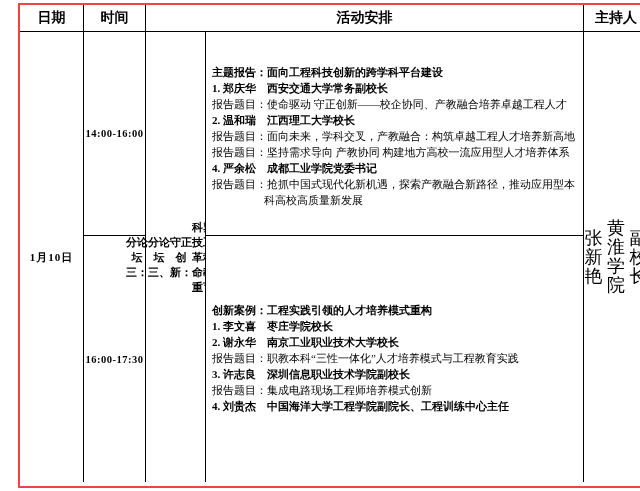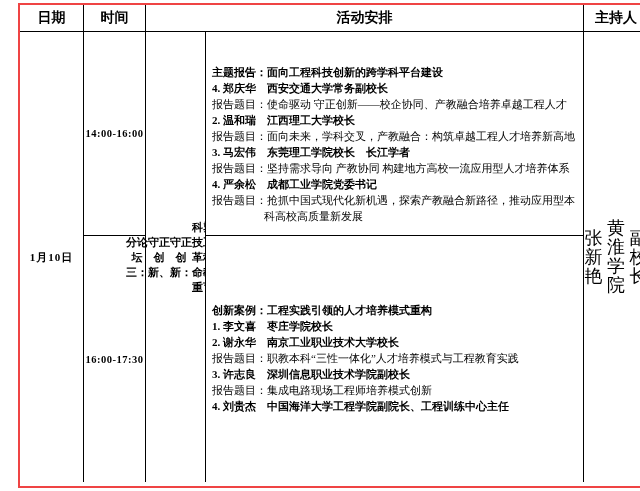--- a/index.html
+++ b/index.html
@@ -34,34 +34,33 @@
     <div class="cell br bb center hdr" style="left:126px;top:0;width:438px;height:27px;text-align:right;">活动安排</div>
     <div class="cell bb center hdr" style="left:564px;top:0;width:64px;height:27px;">主持人</div>
 
     <div class="cell br center datec" style="left:0;top:27px;width:64px;height:450px;">1月10日</div>
 
     <div class="cell br bb center timec" style="left:64px;top:27px;width:62px;height:204px;">14:00-16:00</div>
     <div class="cell br center timec" style="left:64px;top:231px;width:62px;height:246px;">16:00-17:30</div>
 
     <div class="cell br vcol forumc" style="left:126px;top:27px;width:60px;height:450px;">
       <span>分论坛三：</span>
-      <span>守正创新、</span>
+      <span>分论坛三、</span>
       <span>守正创新：</span>
       <span>科技革命重</span>
       <span>塑工程教育</span>
       <span>新结构</span>
     </div>
 
     <div class="cell br bb act" style="left:186px;top:27px;width:378px;height:204px;">
       <div class="line b">主题报告：面向工程科技创新的跨学科平台建设</div>
-      <div class="line b">4. 郑庆华　西安交通大学常务副校长</div>
+      <div class="line b">1. 郑庆华　西安交通大学常务副校长</div>
       <div class="line topic">报告题目：使命驱动 守正创新——校企协同、产教融合培养卓越工程人才</div>
       <div class="line b">2. 温和瑞　江西理工大学校长</div>
       <div class="line topic">报告题目：面向未来，学科交叉，产教融合：构筑卓越工程人才培养新高地</div>
-      <div class="line b">3. 马宏伟　东莞理工学院校长　长江学者</div>
       <div class="line topic">报告题目：坚持需求导向 产教协同 构建地方高校一流应用型人才培养体系</div>
       <div class="line b">4. 严余松　成都工业学院党委书记</div>
       <div class="line topic">报告题目：抢抓中国式现代化新机遇，探索产教融合新路径，推动应用型本科高校高质量新发展</div>
     </div>
 
     <div class="cell br act act2" style="left:186px;top:231px;width:378px;height:246px;">
       <div class="line b">创新案例：工程实践引领的人才培养模式重构</div>
       <div class="line b">1. 李文喜　枣庄学院校长</div>
       <div class="line b">2. 谢永华　南京工业职业技术大学校长</div>
       <div class="line topic">报告题目：职教本科“三性一体化”人才培养模式与工程教育实践</div>

